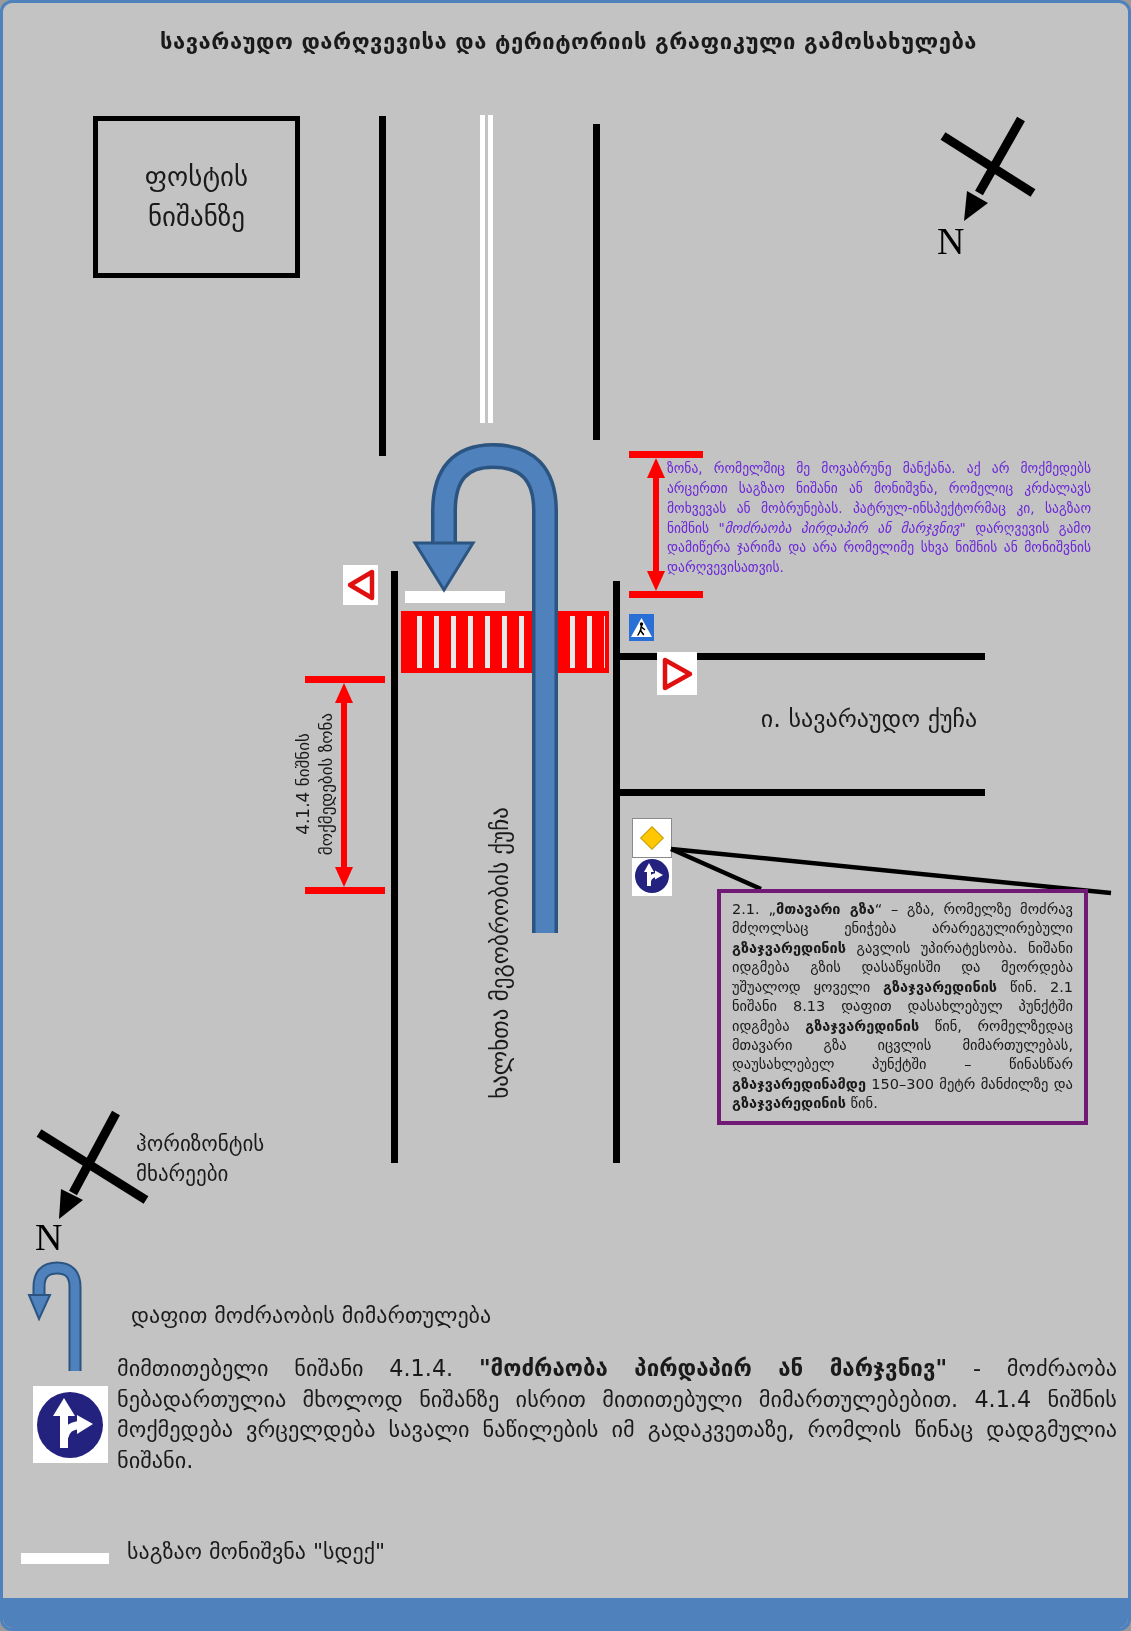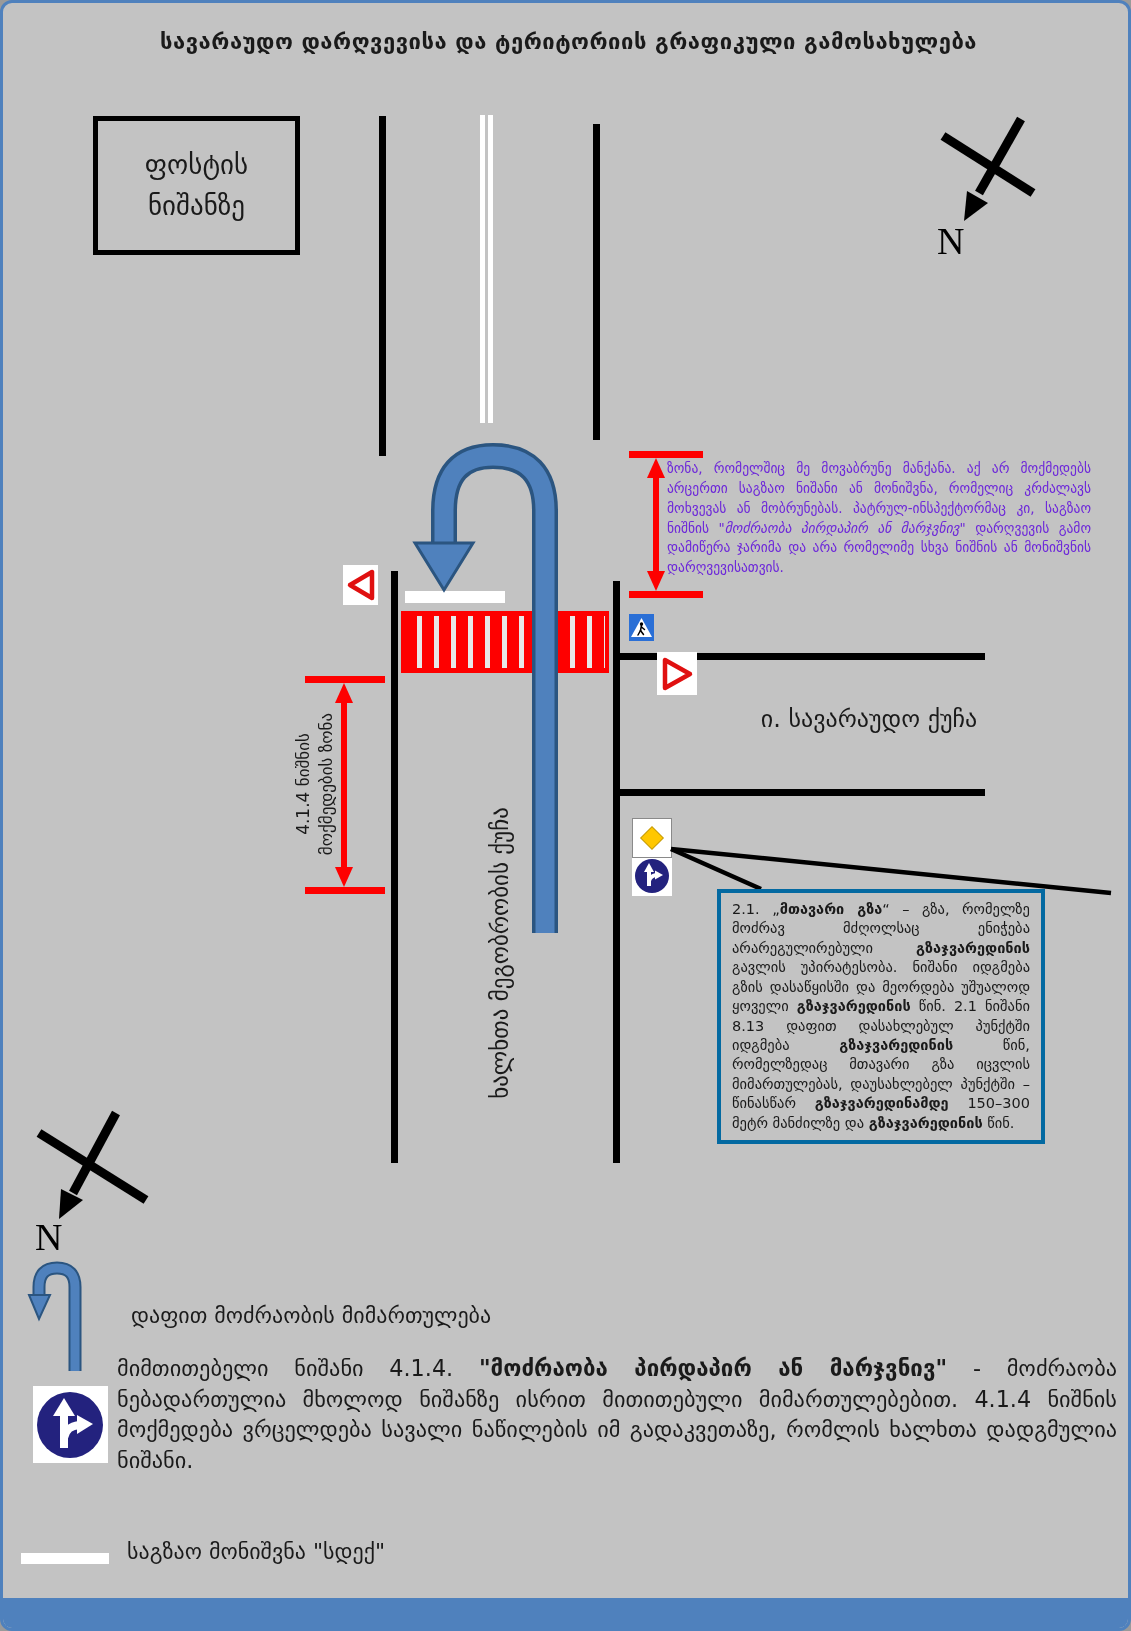--- a/index.html
+++ b/index.html
@@ -4,41 +4,41 @@
 <style>
   *{margin:0;padding:0;box-sizing:border-box}
   html,body{background:#9a9a9a}
   #canvas{position:relative;width:1131px;height:1631px;background:#c3c3c3;
     border:3px solid #4f81bd;border-radius:12px;overflow:hidden;color:#1a1a1a;
     font-family:"DejaVu Sans",sans-serif}
   .abs{position:absolute}
   .road{position:absolute;background:#000}
   #title{position:absolute;left:0;top:26px;width:1131px;text-align:center;
     font-size:22px;font-weight:bold;letter-spacing:.5px}
-  #building{position:absolute;left:90px;top:113px;width:207px;height:139px;
+  #building{position:absolute;left:90px;top:113px;width:207px;height:162px;
     border:5px solid #000;display:flex;align-items:center;justify-content:center;
     text-align:center;font-size:27px;line-height:1.5}
   #divider{position:absolute;left:477px;top:112px;width:13px;height:308px;
     background:linear-gradient(90deg,#fff 0 5px,rgba(0,0,0,0) 5px 8px,#fff 8px 13px)}
   #crosswalk{position:absolute;left:398px;top:608px;width:208px;height:62px;background:#fe0000}
   #crosswalk .stripes{position:absolute;left:4px;right:4px;top:5px;bottom:5px;
     background:repeating-linear-gradient(90deg,#fe0000 0 12px,#e8e8e8 12px 17px)}
   #stopline{position:absolute;left:402px;top:588px;width:100px;height:12px;background:#fff}
   #zone-note{position:absolute;left:664px;top:456px;width:424px;font-size:13.5px;
     line-height:1.47;text-align:justify;color:#6d28d9}
   #hstreet-label{position:absolute;left:728px;top:702px;width:276px;text-align:center;
     font-size:24px;white-space:nowrap}
   #vstreet-label{position:absolute;left:283px;top:936px;width:430px;height:28px;
     text-align:center;font-size:23px;transform:rotate(-90deg);white-space:nowrap}
   #dim-left-label{position:absolute;left:197px;top:758px;width:230px;height:46px;
     text-align:center;font-size:17px;line-height:1.35;transform:rotate(-90deg)}
   #dim-left-label span,#building span,#horizon-label span{display:block}
   #sign-group{position:absolute;left:629px;top:815px;width:40px;height:78px;background:#fff;
     display:flex;flex-direction:column;align-items:center}
-  #infobox{position:absolute;left:714px;top:886px;width:328px;border:4px solid #0369a1;
+  #infobox{position:absolute;left:714px;top:886px;width:371px;border:4px solid #701a75;
     padding:7px 11px;font-size:14.5px;line-height:1.34;text-align:justify}
   .north{position:absolute;font-family:"Liberation Serif","DejaVu Serif",serif;
     font-size:38px;color:#000}
   #horizon-label{position:absolute;left:133px;top:1126px;font-size:21px;line-height:1.45}
   #legend-dir-label{position:absolute;left:128px;top:1300px;font-size:22px}
   #bottom-para{position:absolute;left:114px;top:1350px;width:1000px;font-size:22.3px;
     line-height:1.37;text-align:justify}
   #stop-swatch{position:absolute;left:18px;top:1550px;width:88px;height:11px;background:#fff}
   #stop-label{position:absolute;left:124px;top:1536px;font-size:22px}
   #bottom-bar{position:absolute;left:0;bottom:0;width:100%;height:30px;background:#4f81bd}
@@ -150,35 +150,39 @@
     <polygon points="33,110 57,92 36,80" fill="#000"></polygon>
   </svg>
   <div class="north" style="left:934px;top:216px">N</div>
 
   <svg class="abs" style="left:22px;top:1098px" width="135" height="130" viewBox="0 0 135 130">
     <line x1="14" y1="32" x2="121" y2="99" stroke="#000" stroke-width="9"></line>
     <line x1="91" y1="12" x2="48" y2="92" stroke="#000" stroke-width="9"></line>
     <polygon points="34,118 58,99 36,88" fill="#000"></polygon>
   </svg>
   <div class="north" style="left:32px;top:1212px">N</div>
+  <div id="horizon-label">
+    <span>ჰორიზონტის</span>
+    <span>მხარეები</span>
+  </div>
 
   <svg class="abs" style="left:24px;top:1258px" width="62" height="112" viewBox="0 0 62 112">
     <path d="M 48 110 L 48 26 Q 48 7 30 7 Q 12 7 12 26 L 12 34" fill="none" stroke="#2b5580" stroke-width="13"></path>
     <path d="M 48 110 L 48 26 Q 48 7 30 7 Q 12 7 12 26 L 12 34" fill="none" stroke="#4f81bd" stroke-width="9"></path>
     <polygon points="2,34 23,34 12,58" fill="#4f81bd" stroke="#2b5580" stroke-width="2"></polygon>
   </svg>
   <div id="legend-dir-label">დაფით მოძრაობის მიმართულება</div>
 
   <svg class="abs" style="left:30px;top:1383px" width="75" height="77" viewBox="0 0 75 77">
     <rect width="75" height="77" fill="#fff"></rect>
     <circle cx="37" cy="39" r="33" fill="#23227e"></circle>
     <line x1="31" y1="62" x2="31" y2="26" stroke="#fff" stroke-width="8"></line>
     <polygon points="31,12 20,30 42,30" fill="#fff"></polygon>
     <path d="M31,52 C33,43 38,40 46,39" fill="none" stroke="#fff" stroke-width="8"></path>
     <polygon points="60,38 44,29 44,48" fill="#fff"></polygon>
   </svg>
-  <div id="bottom-para"><span>მიმთითებელი ნიშანი 4.1.4. </span><span style="font-weight: bold;">"მოძრაობა პირდაპირ ან მარჯვნივ"</span><span> - მოძრაობა ნებადართულია მხოლოდ ნიშანზე ისრით მითითებული მიმართულებებით. 4.1.4 ნიშნის მოქმედება ვრცელდება სავალი ნაწილების იმ გადაკვეთაზე, რომლის ხალხთა დადგმულია ნიშანი.</span></div>
+  <div id="bottom-para"><span>მიმთითებელი ნიშანი 4.1.4. </span><span style="font-weight: bold;">"მოძრაობა პირდაპირ ან მარჯვნივ"</span><span> - მოძრაობა ნებადართულია მხოლოდ ნიშანზე ისრით მითითებული მიმართულებებით. 4.1.4 ნიშნის მოქმედება ვრცელდება სავალი ნაწილების იმ გადაკვეთაზე, რომლის წინაც დადგმულია ნიშანი.</span></div>
 
   <div id="stop-swatch"></div>
   <div id="stop-label">საგზაო მონიშვნა "სდექ"</div>
 
   <div id="bottom-bar"></div>
 </div>
 
 </body></html>

